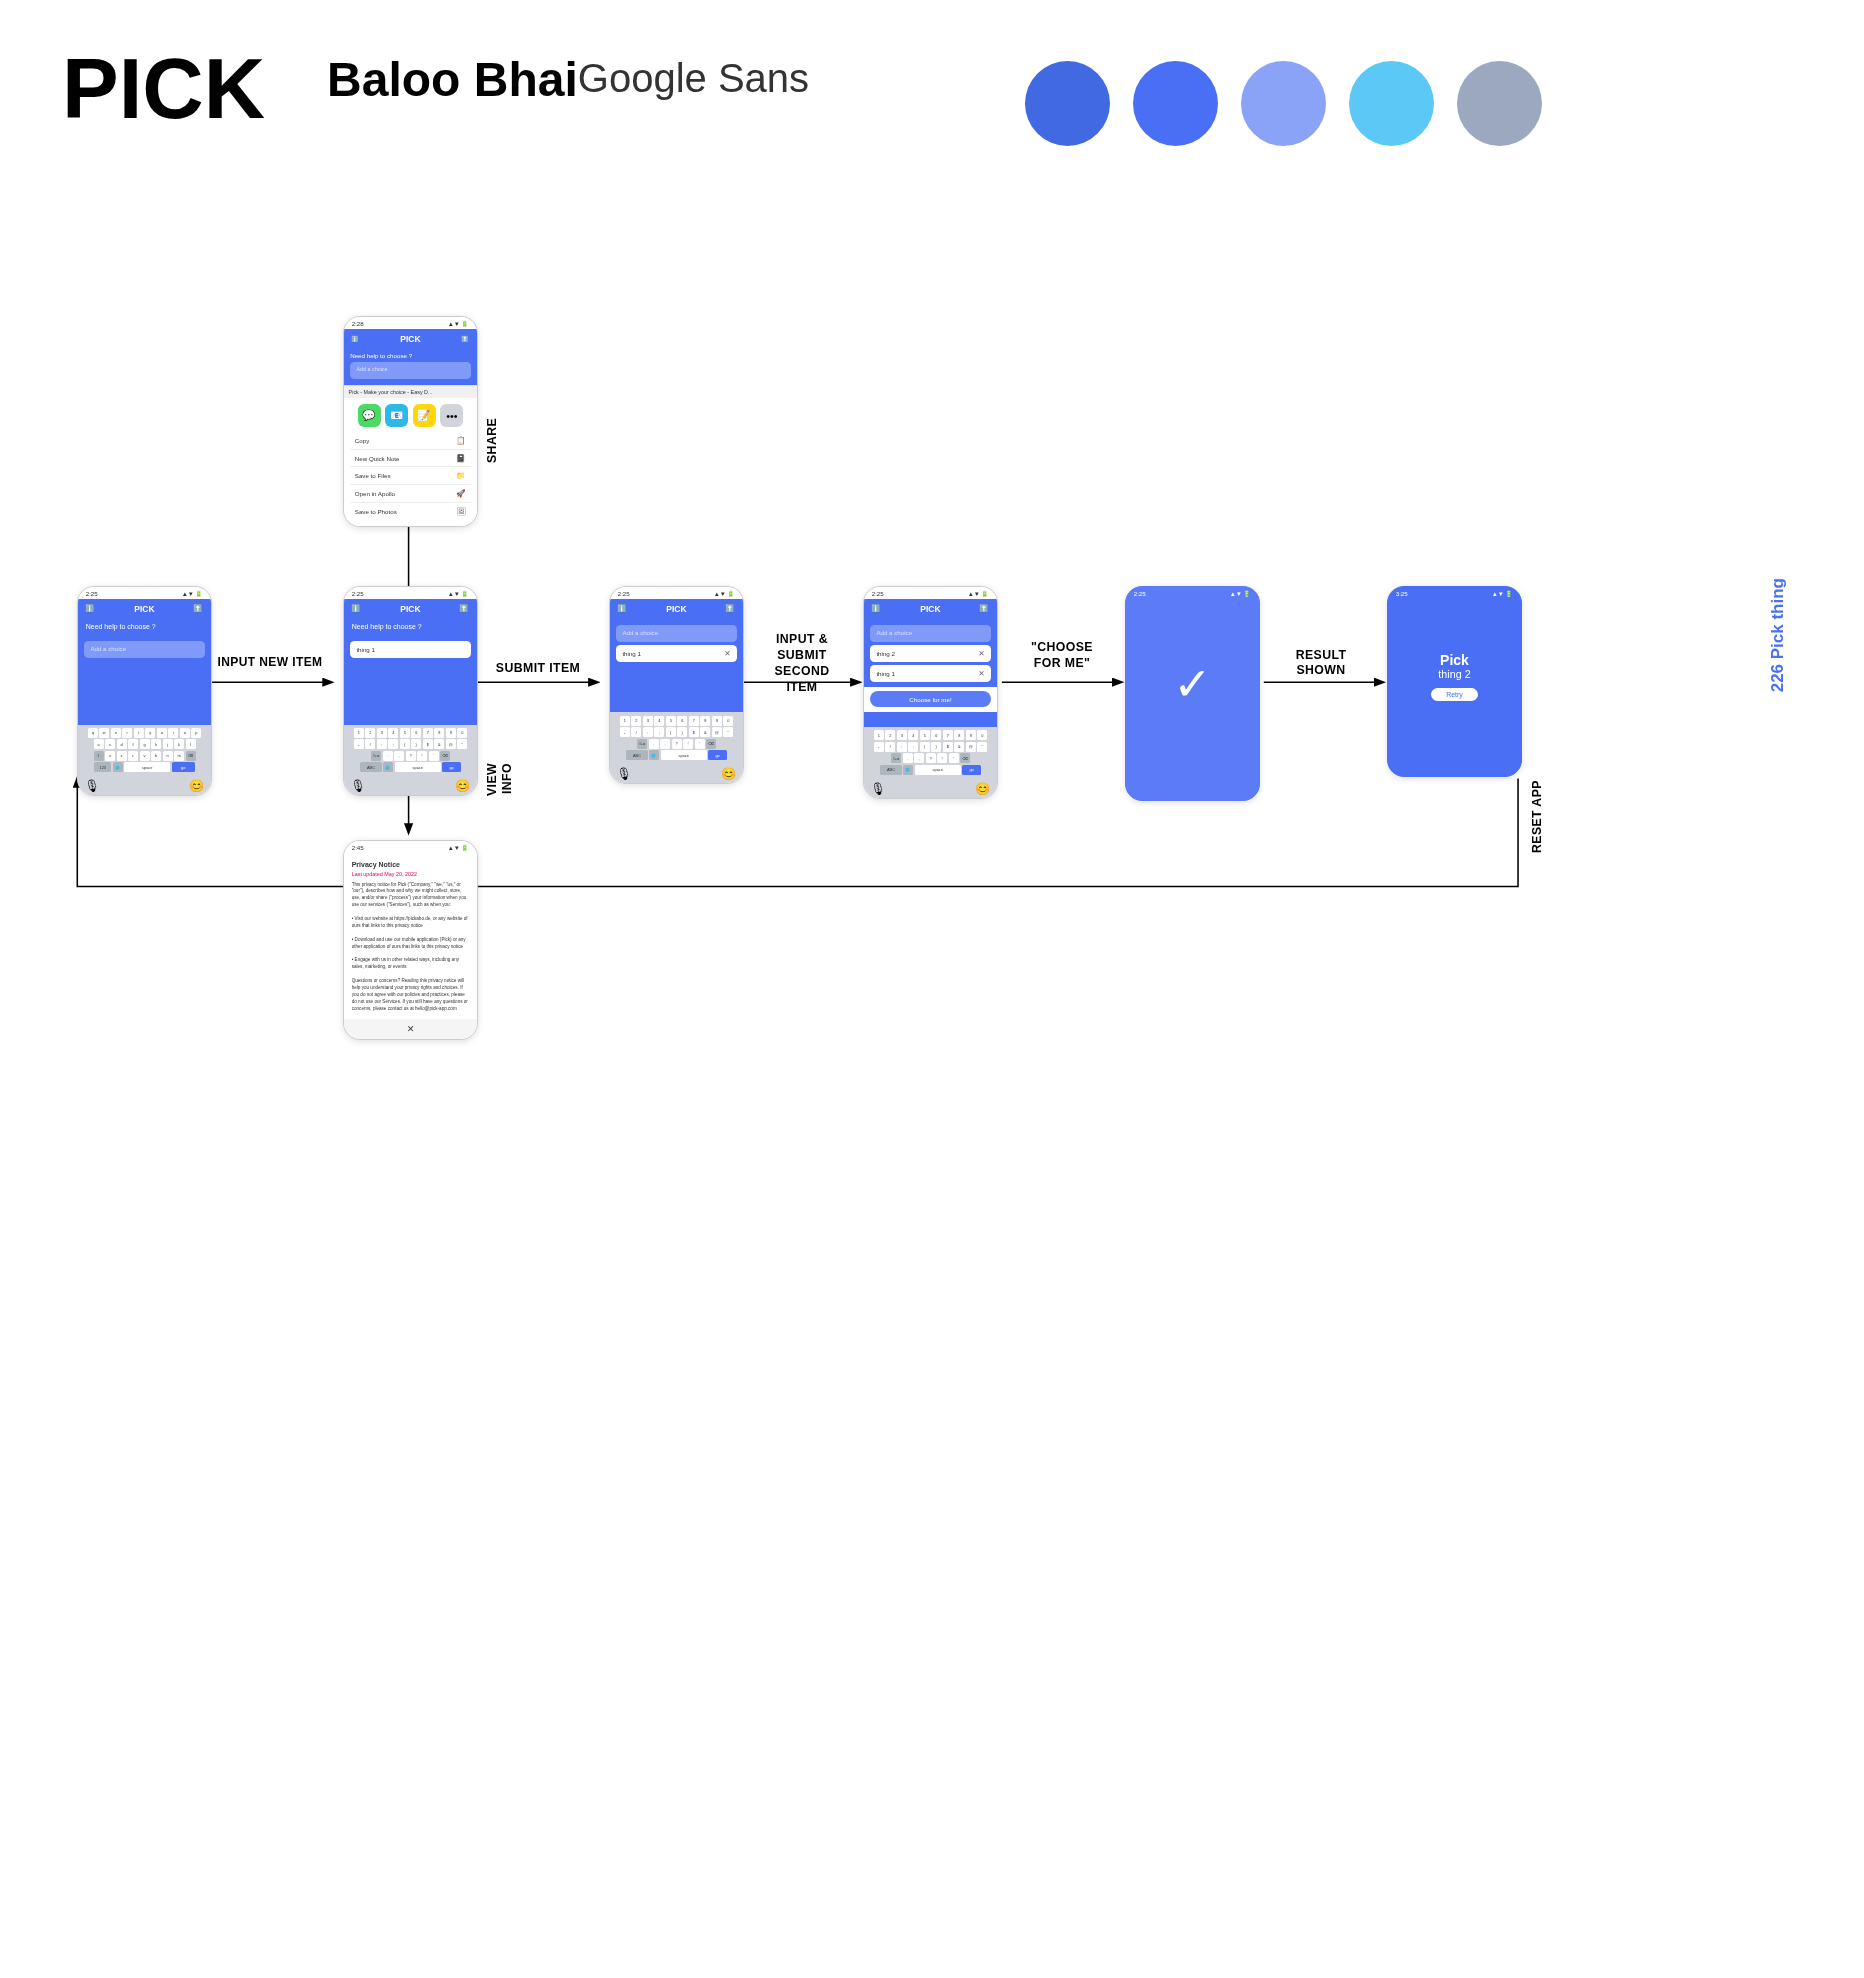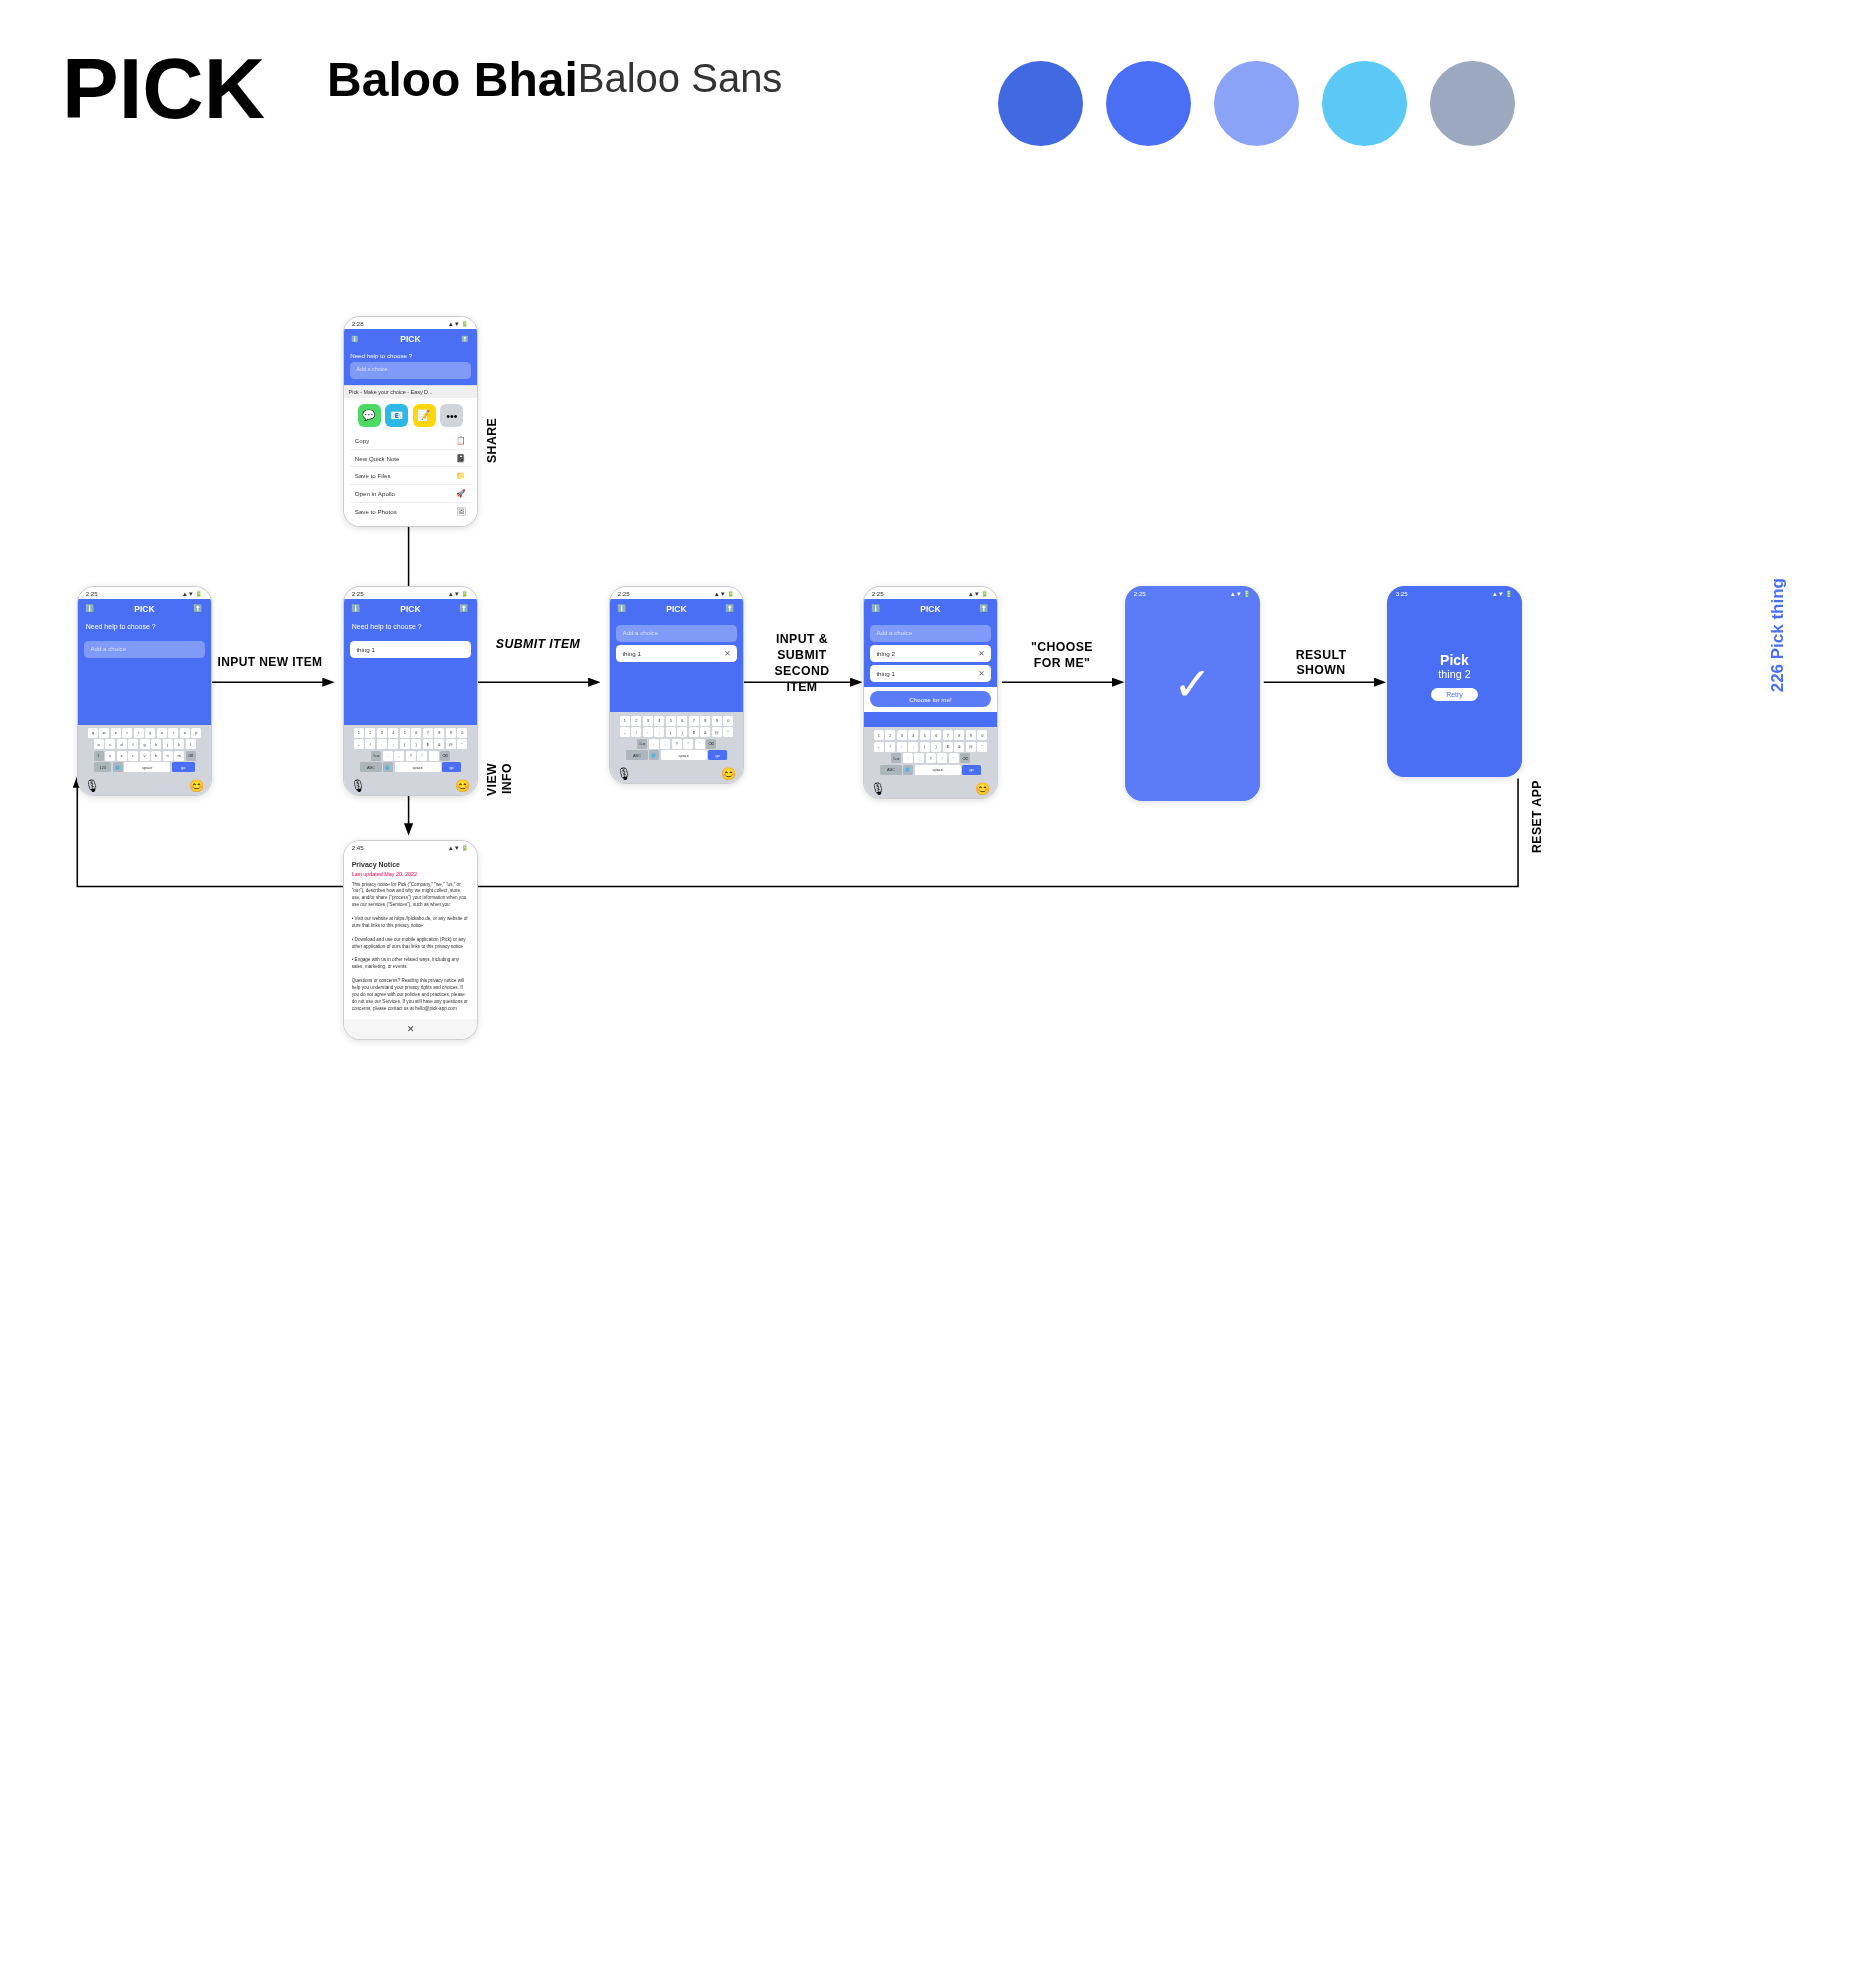--- a/index.html
+++ b/index.html
@@ -315,21 +315,21 @@
       pointer-events: none;
     }
   </style>
 </head>
 <body>
 
 <div class="header">
   <div class="app-title">PICK</div>
   <div class="font-info">
     <div class="font-name-primary">Baloo Bhai</div>
-    <div class="font-name-secondary">Baloo Sans</div>
+    <div class="font-name-secondary">Google Sans</div>
   </div>
   <div class="color-palette">
     <div class="color-circle" style="background:#4169e1;"></div>
     <div class="color-circle" style="background:#4a6ff5;"></div>
     <div class="color-circle" style="background:#8ba3f7;"></div>
     <div class="color-circle" style="background:#5bc8f5;"></div>
     <div class="color-circle" style="background:#9ba8c0;"></div>
   </div>
 </div>
 
@@ -485,21 +485,21 @@
         <div class="key space">space</div>
         <div class="key blue" style="width:18.5px;">go</div>
       </div>
     </div>
     <div class="phone-bottom-bar">
       <span>🎙</span>
         <span>😊</span>
     </div>
   </div>
 
-  <div class="label" style="left:488px; top:444px; font-size:12.3px; width:100px; text-align:center;font-style:italic;">
+  <div class="label" style="left:488px; top:468px; font-size:12.3px; width:100px; text-align:center;">
     SUBMIT ITEM
   </div>
 
   <div class="phone" style="left:609px; top:393px; width:135px;">
     <div class="phone-status">
       <span>2:25</span>
         <span>▲▼ 🔋</span>
     </div>
     <div class="phone-header">
       <span class="phone-header-icon">ℹ️</span>

